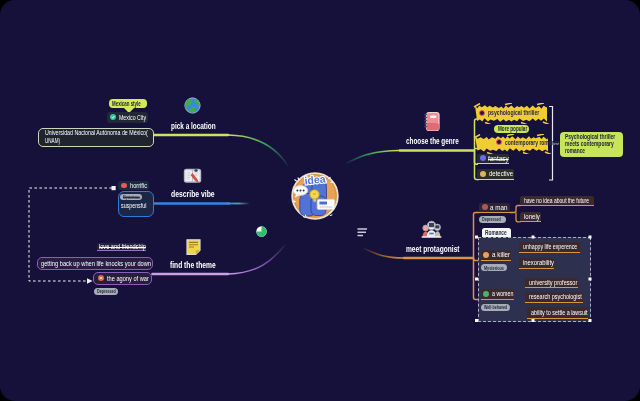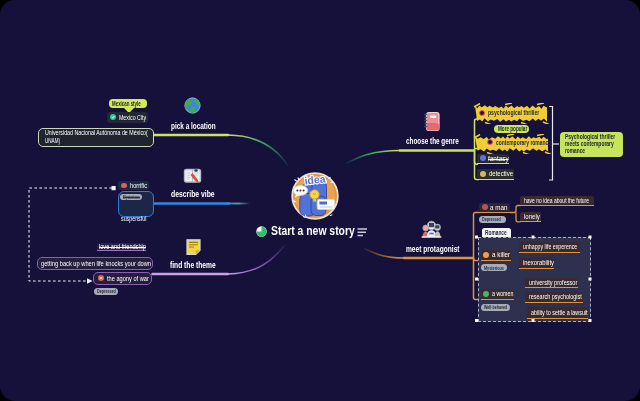--- a/index.html
+++ b/index.html
@@ -123,21 +123,21 @@
 </svg>
 
 <div class="node" style="left:118px;top:181px;width:31px;height:8.8px;background:#1d2941;border-radius:2.5px;padding-left:3px;">
   <span class="dot" style="width:5.5px;height:5.5px;background:#e35b5b;margin-right:3px;"></span>
   <span class="tx" id="t10" style="transform:scaleX(0.81);">horrific</span>
 </div>
 <div style="position:absolute;left:117.5px;top:190.5px;width:36px;height:26.5px;background:#1c2747;border:1.5px solid #2e7cd6;border-radius:6px;box-sizing:border-box;"></div>
 <div class="pill" style="left:119.5px;top:193.5px;width:22.5px;height:6.5px;">
       <span class="tx" id="t11" style="transform:scaleX(0.531);text-decoration:line-through;">Mysterious</span>
     </div>
-<div class="node" style="left:120.5px;top:214px;">
+<div class="node" style="left:120.5px;top:201px;">
       <span class="tx" id="t12" style="transform:scaleX(0.708);font-size:7.5px;">suspensful</span>
     </div>
 
 <svg class="layer" style="left:183px;top:168px;" width="19" height="17" viewBox="0 0 19 17">
   <rect x="0.8" y="0.8" width="17.4" height="13.9" rx="2.6" fill="#b9bcc8"></rect>
   <rect x="2.3" y="2.3" width="6.6" height="10.9" rx="0.8" fill="#f4f4f6"></rect>
   <rect x="10.1" y="2.3" width="6.6" height="10.9" rx="0.8" fill="#f4f4f6"></rect>
   <path d="M3.6,4.3 H7.6 M3.6,6 H7.6 M3.6,7.7 H7.6 M3.6,9.4 H7.6 M3.6,11.1 H6.6" stroke="#c3c6d0" stroke-width="0.7"></path>
   <path d="M11.4,4.3 H15.4 M11.4,6 H15.4 M11.4,7.7 H14.4" stroke="#c3c6d0" stroke-width="0.7"></path>
   <rect x="11.3" y="1.2" width="3.4" height="2.6" rx="1.2" fill="#3a3f52"></rect>
@@ -200,21 +200,20 @@
   <path d="M43.5,19 l2,-1.8 M45.5,22.5 l2.6,-0.6" stroke="#fff" stroke-width="1.1"></path>
   <path d="M8.5,40 l2.6,1.4 l-2.2,1.6 z" fill="#fff"></path>
   <path d="M18,55.5 l1.6,2.6 M20.5,54.8 l0.6,2.8" stroke="#fff" stroke-width="1"></path>
   <path d="M44,53 l2.4,-1.4 M44.8,55.6 l2.6,-0.8" stroke="#fff" stroke-width="1"></path>
 </svg>
 
 <svg class="layer" style="left:256px;top:226px;" width="11" height="11" viewBox="0 0 11 11">
   <circle cx="5.5" cy="5.5" r="5.2" fill="#fff"></circle>
   <path d="M5.5,5.5 L5.5,0.3 A5.2,5.2 0 1 1 0.3,5.5 Z" fill="#31bd72"></path>
 </svg>
-<div style="position:absolute;left:270.5px;top:223.5px;font-size:12.5px;font-weight:bold;color:#fff;"><span class="tx" id="t17" style="transform:scaleX(0.832);">Start a new story</span></div>
 <svg class="layer" style="left:357px;top:228px;" width="11" height="9" viewBox="0 0 11 9">
   <path d="M0.5,1 H10 M0.5,4.2 H9 M0.5,7.4 H6" stroke="#c6cad6" stroke-width="1.5"></path>
 </svg>
 
 <svg class="layer" style="left:424px;top:111px;" width="16" height="21" viewBox="0 0 16 21">
   <rect x="2.5" y="1.5" width="12.5" height="18" rx="2.5" fill="#ef8d93" stroke="#f6d7d9" stroke-width="1.2"></rect>
   <rect x="2.5" y="12" width="12.5" height="7.5" rx="2.5" fill="#e26a72"></rect>
   <rect x="6" y="4.5" width="6.5" height="2.6" rx="1.3" fill="#fff"></rect>
   <path d="M3.2,3.5 H0.5 M3.2,6.5 H0.5 M3.2,9.5 H0.5 M3.2,12.5 H0.5 M3.2,15.5 H0.5" stroke="#4a4f62" stroke-width="1.3"></path>
 </svg>
@@ -224,21 +223,21 @@
   <path d="M-1,2 l6,-3.5 M10,17.5 l7,2.5 M30,-0.5 l7,-1.5 M46,17.5 l7,2.5 M62,-0.5 l7,-1.5 M68,17 l6,2.5" stroke="#f0cd35" stroke-width="1.5"></path>
 </svg>
 <svg class="layer" style="left:473px;top:134px;" width="79" height="20" viewBox="-2 -2 79 20">
   <path d="M0.0,0.2 L2.7,2.8 L5.6,1.3 L8.7,3.0 L11.7,1.0 L13.8,3.6 L17.0,1.2 L20.3,2.8 L22.9,0.3 L25.9,2.3 L28.0,0.5 L30.3,2.7 L32.4,0.2 L34.6,2.4 L37.2,0.2 L40.6,3.2 L42.8,0.5 L45.4,2.8 L47.6,1.2 L51.2,2.9 L54.0,0.3 L56.1,2.7 L58.5,1.2 L60.8,2.2 L64.3,0.8 L66.6,3.1 L68.6,0.8 L72.2,3.6 L73.0,2.0 L73.0,15.5 L70.4,13.5 L67.2,15.2 L63.9,13.3 L61.6,14.8 L58.0,12.4 L54.7,14.8 L51.5,13.4 L48.7,15.4 L46.7,13.8 L44.2,15.5 L41.1,12.3 L38.4,14.7 L34.8,12.3 L32.2,15.5 L29.9,13.5 L27.5,15.1 L24.1,12.5 L21.3,15.0 L18.0,13.7 L15.0,14.7 L11.7,12.6 L9.0,15.6 L5.7,13.3 L2.4,14.6 Z" fill="#f0cd35"></path>
   <path d="M-1,2 l6,-3.5 M12,16.5 l7,2.5 M32,-0.5 l7,-1.5 M48,16.5 l7,2.5 M62,-0.5 l7,-1.5 M70,16 l6,2.5" stroke="#f0cd35" stroke-width="1.5"></path>
 </svg>
 <div class="node" style="left:476px;top:106.5px;width:70px;height:12px;padding-left:3px;">
   <span class="dot" style="width:6px;height:6px;background:#2a1430;border:1.6px solid #e8577d;box-sizing:border-box;margin-right:3px;"></span>
   <span class="tx" id="t18" style="transform:scaleX(0.699);color:#252a40;font-weight:bold;font-size:7.3px;">psychological thriller</span>
 </div>
-<div class="node" style="left:476px;top:136px;width:70px;height:12px;padding-left:11px;">
+<div class="node" style="left:476px;top:136px;width:70px;height:12px;padding-left:20px;">
   <span class="dot" style="width:6px;height:6px;background:#2a1430;border:1.6px solid #e8577d;box-sizing:border-box;margin-right:3px;"></span>
   <span class="tx" id="t19" style="transform:scaleX(0.679);color:#252a40;font-weight:bold;font-size:7.3px;">contemporary romance</span>
 </div>
 <div class="bubble" style="left:493.5px;top:124.5px;background:#c8e85a;width:35px;height:8px;padding-left:4px;">
       <span class="tx" id="t20" style="transform:scaleX(0.659);">More popular</span>
     </div>
 <div class="node" style="left:476.5px;top:153.5px;width:32.5px;height:10.5px;background:#262b29;border-bottom:1.2px solid #cfe25f;border-radius:2px 2px 0 0;padding-left:3px;">
   <span class="dot" style="width:6px;height:6px;background:#6a6fe0;margin-right:2.5px;"></span>
   <span class="tx" id="t21" style="transform:scaleX(0.913);text-decoration:line-through;">fantasy</span>
 </div>

